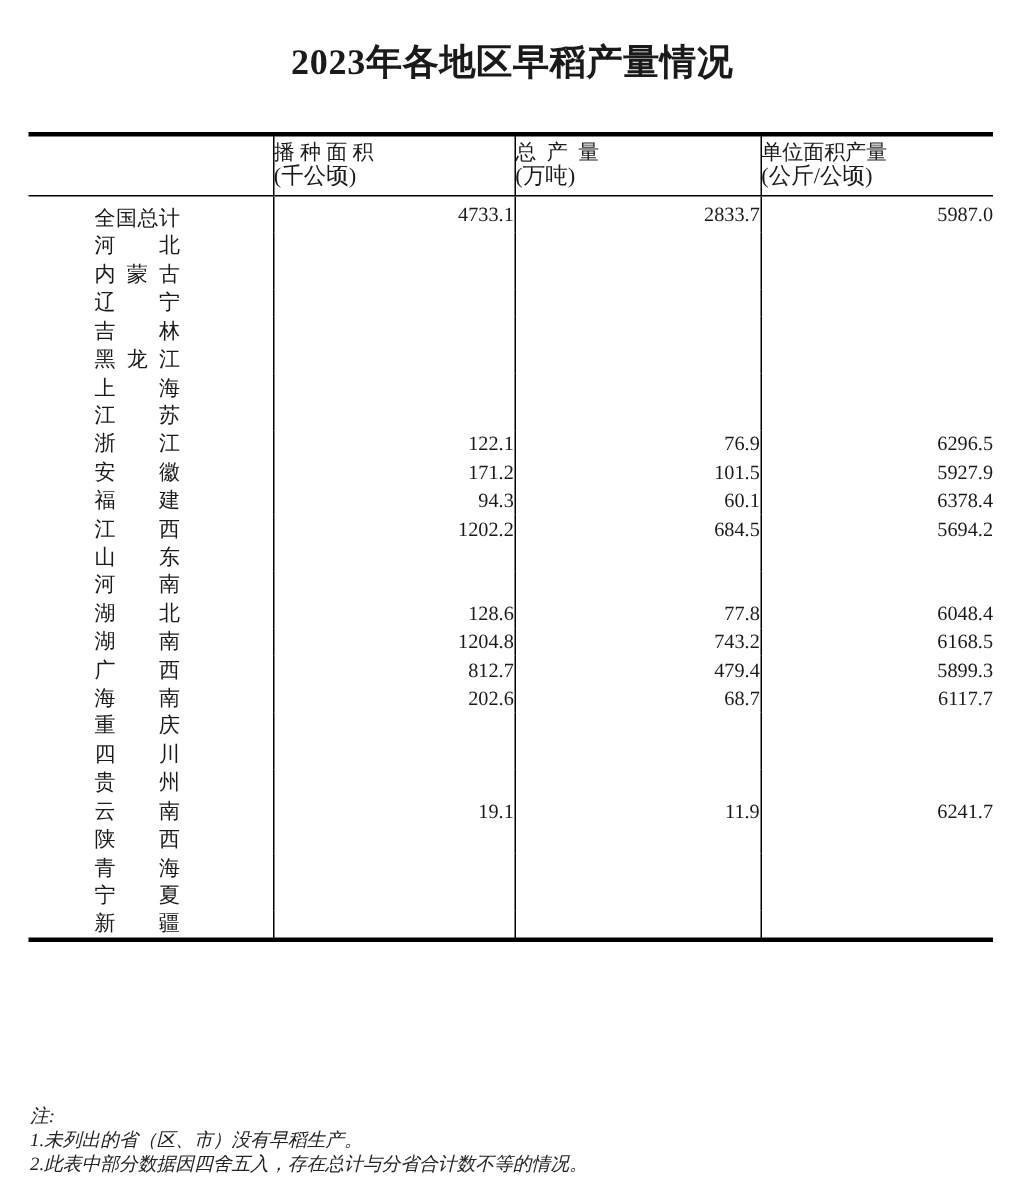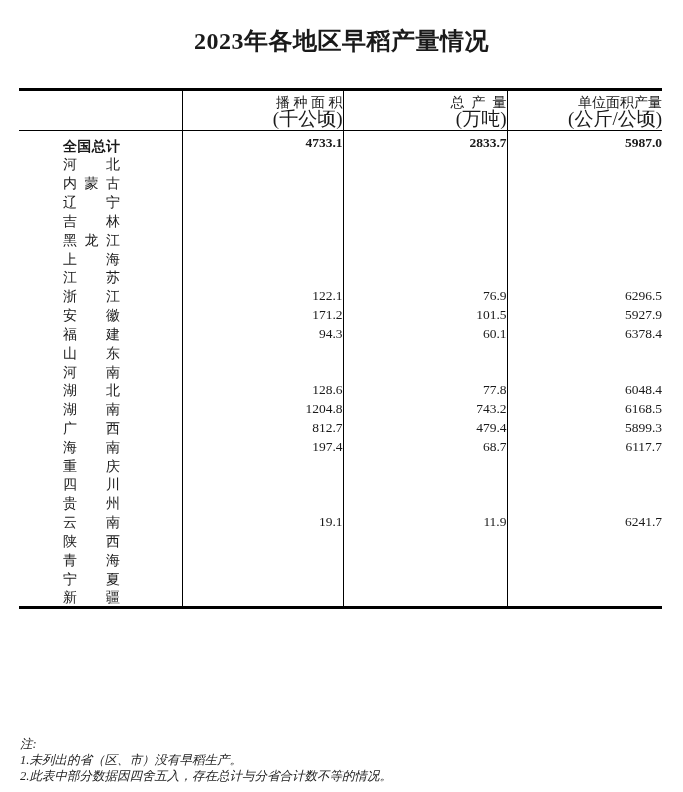--- a/index.html
+++ b/index.html
@@ -11,32 +11,32 @@
   .title {
     position:absolute; top:25px; left:0; width:683px;
     text-align:center; font-size:24px; font-weight:bold; letter-spacing:0.5px;
   }
   .table-wrap { position:absolute; top:88px; left:19px; }
   table.stat {
     border-collapse:collapse; table-layout:fixed; width:643px;
     border-top:3px solid #000; border-bottom:3px solid #000;
   }
   table.stat th, table.stat td { padding:0; font-weight:normal; vertical-align:middle; }
-  thead th { border-bottom:1px solid #000; height:39px; font-size:14px; text-align:right; }
+  thead th { border-bottom:1px solid #000; height:39px; font-size:14px; text-align:left; }
   .divided { border-left:1px solid #000; }
   .col-label { white-space:pre; line-height:16px; }
-  .col-unit  { line-height:15px; font-size:19px; }
+  .col-unit  { line-height:15px; font-size:15px; }
   tbody tr { height:18.83px; }
   td.num { text-align:right; padding-right:14px; font-size:13.5px; }
   .region-cell .region-name {
     display:inline-block; width:57px; margin-left:44px;
     font-size:14px; line-height:1.1;
     text-align:justify; text-align-last:justify;
   }
-  tr.total-row td, tr.total-row .region-name { font-weight:bold;margin-top:8px; }
+  tr.total-row td, tr.total-row .region-name { font-weight:normal;margin-top:8px; }
   .notes {
     position:absolute; left:20px; top:736px; width:640px;
     font-style:italic; font-size:12.5px; line-height:16.2px; color:#222;
   }
   .notes ul { margin:0; padding:0; list-style:none; }
 </style>
 </head>
 <body>
 
 <div class="title">2023年各地区早稻产量情况</div>
@@ -162,20 +162,28 @@
 
   <tr>
     <td class="region-cell">
       <span class="region-name">福建</span>
     </td>
     <td class="num divided">94.3</td>
     <td class="num divided">60.1</td>
     <td class="num divided">6378.4</td>
   </tr>
 
+  <tr>
+    <td class="region-cell">
+      <span class="region-name">江西</span>
+    </td>
+    <td class="num divided">1202.2</td>
+    <td class="num divided">684.5</td>
+    <td class="num divided">5694.2</td>
+  </tr>
 
   <tr>
     <td class="region-cell">
       <span class="region-name">山东</span>
     </td>
     <td class="num divided"></td>
     <td class="num divided"></td>
     <td class="num divided"></td>
   </tr>
 
@@ -213,21 +221,21 @@
     </td>
     <td class="num divided">812.7</td>
     <td class="num divided">479.4</td>
     <td class="num divided">5899.3</td>
   </tr>
 
   <tr>
     <td class="region-cell">
       <span class="region-name">海南</span>
     </td>
-    <td class="num divided">197.4</td>
+    <td class="num divided">202.6</td>
     <td class="num divided">68.7</td>
     <td class="num divided">6117.7</td>
   </tr>
 
   <tr>
     <td class="region-cell">
       <span class="region-name">重庆</span>
     </td>
     <td class="num divided"></td>
     <td class="num divided"></td>

